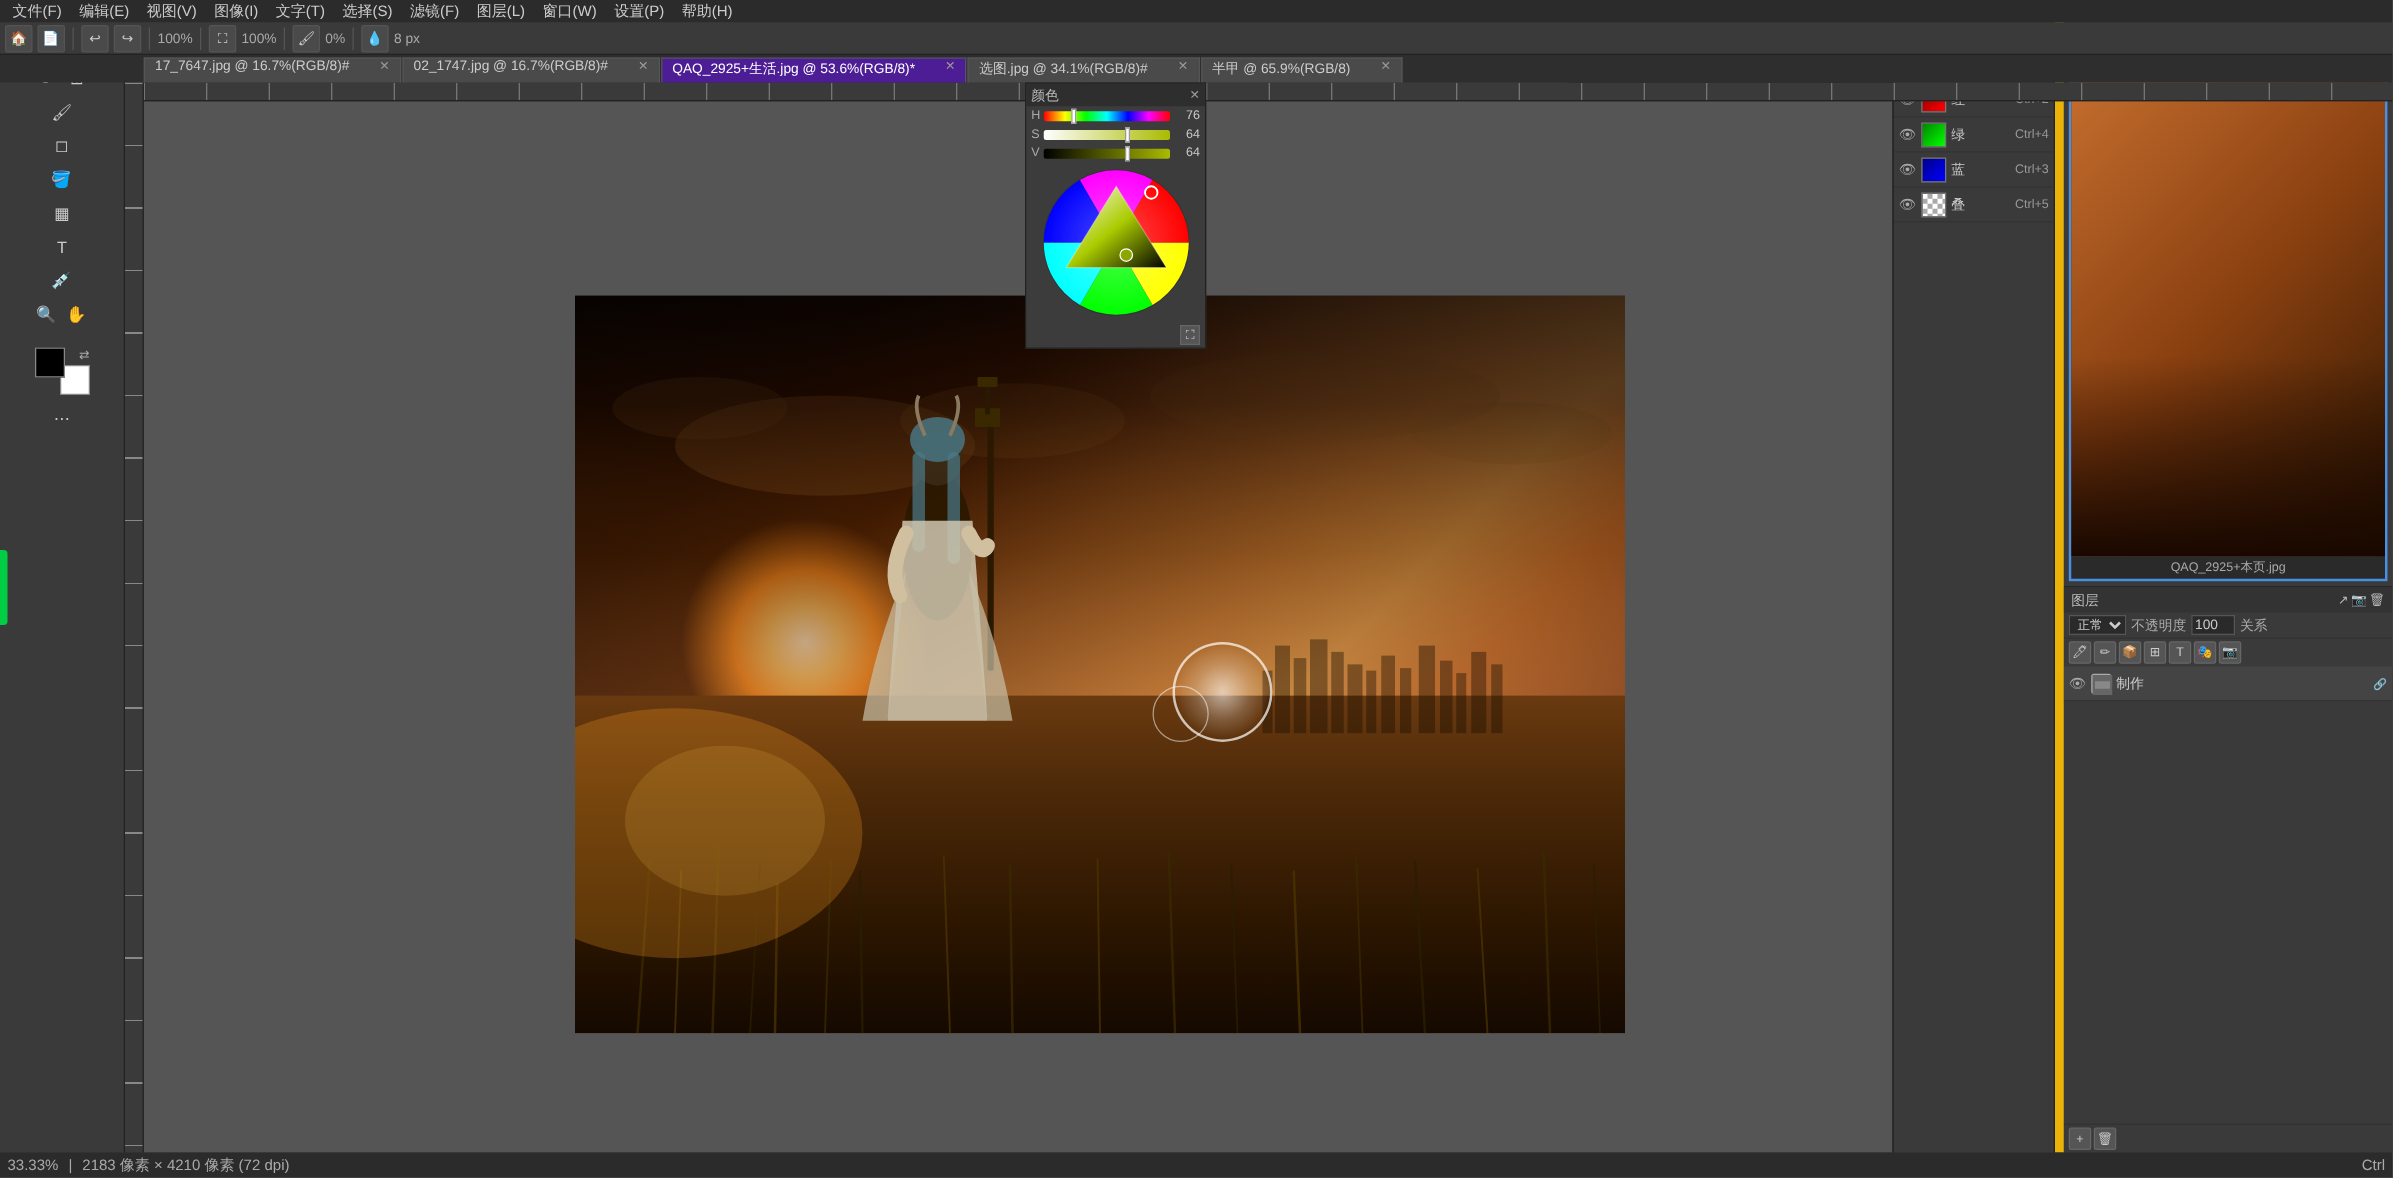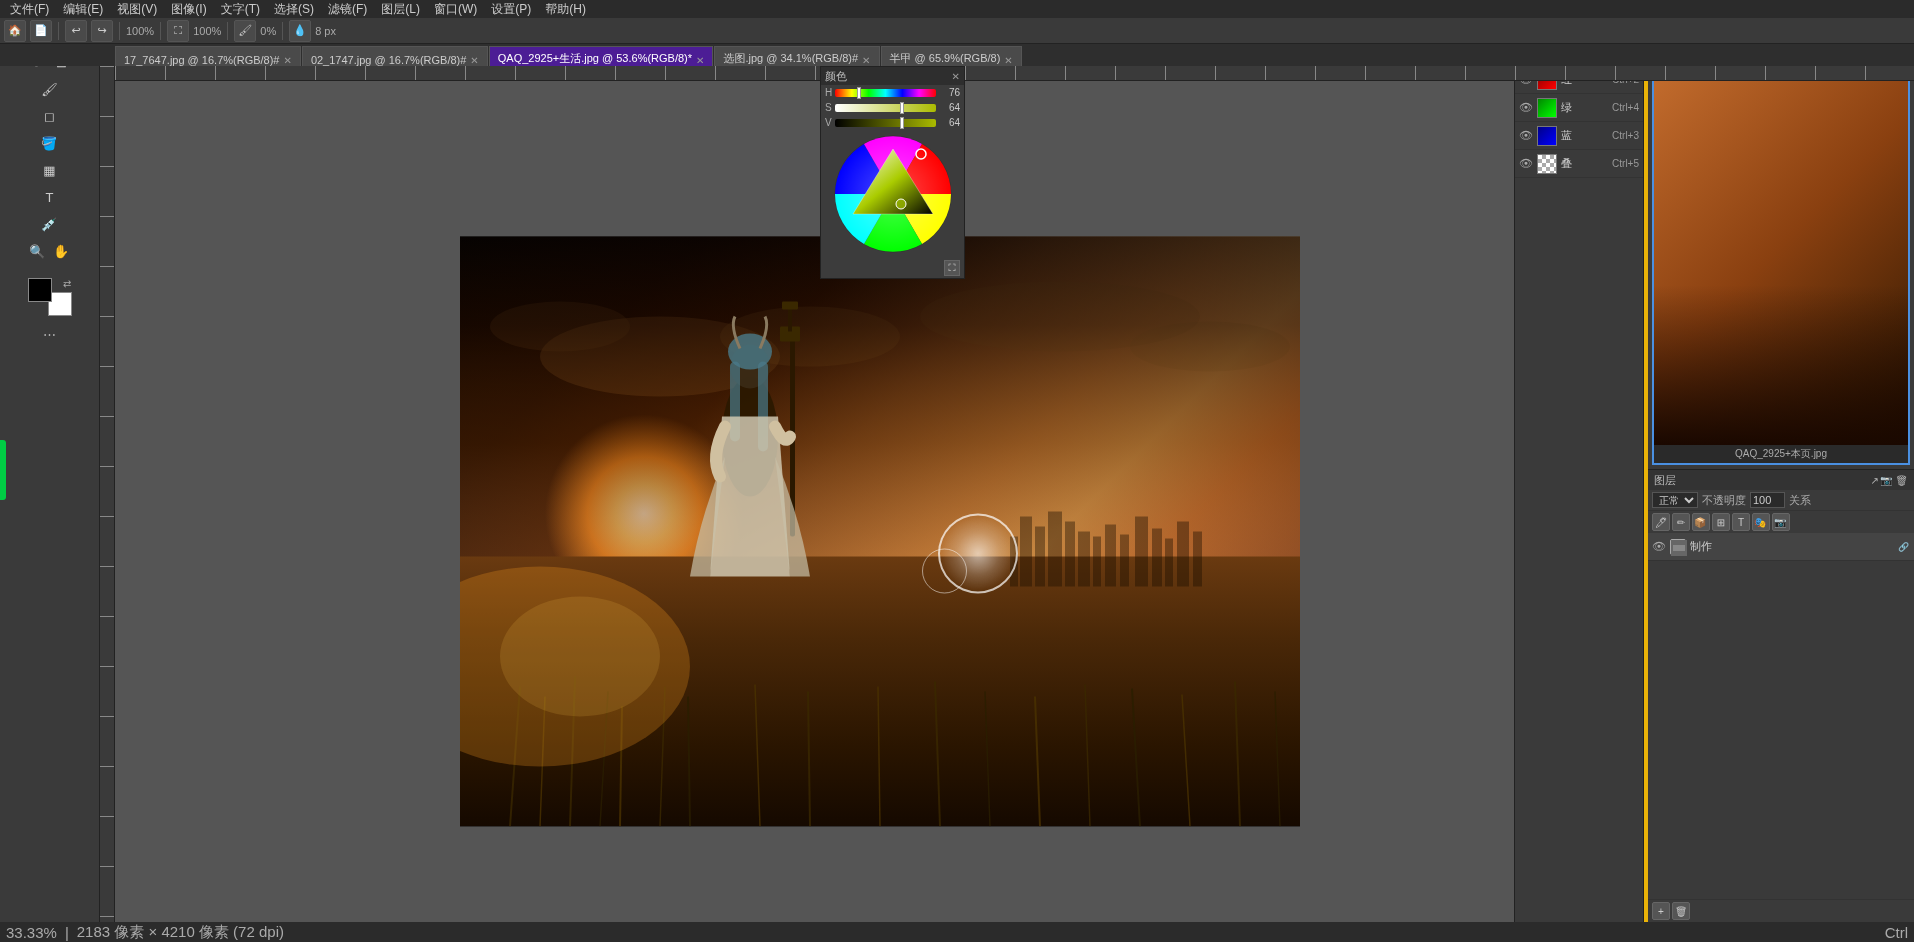--- a/index.html
+++ b/index.html
@@ -73,24 +73,25 @@
     }
     .tab {
       height: 20px;
       padding: 0 8px;
       background: #4a4a4a;
       border: 1px solid #555;
       border-bottom: none;
       font-size: 11px;
       color: #ccc;
       display: flex;
-      align-items: flex-end;
+      align-items: flex-start;
       cursor: pointer;
       white-space: nowrap;
       margin-right: 1px;
+      gap: 20px;
     }
     .tab.active { background: #4c1d95; color: #fff; }
     .tab-close { margin-left: 4px; font-size: 10px; color: #999; }
 
     
     #ruler-h {
       position: absolute;
       top: 66px; left: 115px; right: 0;
       height: 15px;
       background: #3a3a3a;
@@ -289,21 +290,21 @@
 
     
     #status-bar {
       position: absolute;
       bottom: 0; left: 0; right: 0;
       height: 20px;
       background: #2b2b2b;
       display: flex;
       align-items: center;
       padding: 0 6px;
-      font-size: 15px;
+      font-size: 12px;
       color: #aaa;
       gap: 8px;
       z-index: 100;
     }
 
     
     .layer-item {
       height: 28px;
       display: flex;
       align-items: center;
@@ -885,21 +886,21 @@
       <span class="expand-arrow">▶</span>
       <span>结构光亮笔划画笔</span>
     </div>
     <div style="padding:2px 4px; display:flex; align-items:center; gap:2px; cursor:pointer; font-size:11px; color:#bbb; border-bottom:1px solid #333;">
       <span class="expand-arrow">▶</span>
       <span>CompositeNation</span>
     </div>
   </div>
 </div>
 
-<div id="right-panel" style="position:absolute; top:18px; right:0; width:270px; bottom:20px; background:#3a3a3a; border-left:4px solid #eab308; z-index:97; overflow:hidden;">
+<div id="right-panel" style="position:absolute; top:18px; right:0; width:270px; bottom:20px; background:#3a3a3a; border-left:7px solid #eab308; z-index:97; overflow:hidden;">
 
   <div style="height:50%; border-bottom:1px solid #222; overflow:hidden; display:flex; flex-direction:column;">
     <div class="panel-header">
       <span>文档预览</span>
       <div style="display:flex; gap:2px;">
         <span style="font-size:10px; cursor:pointer;">↗</span>
         <span style="font-size:10px; cursor:pointer;">📷</span>
         <span style="font-size:10px; cursor:pointer;">🗑</span>
       </div>
     </div>

